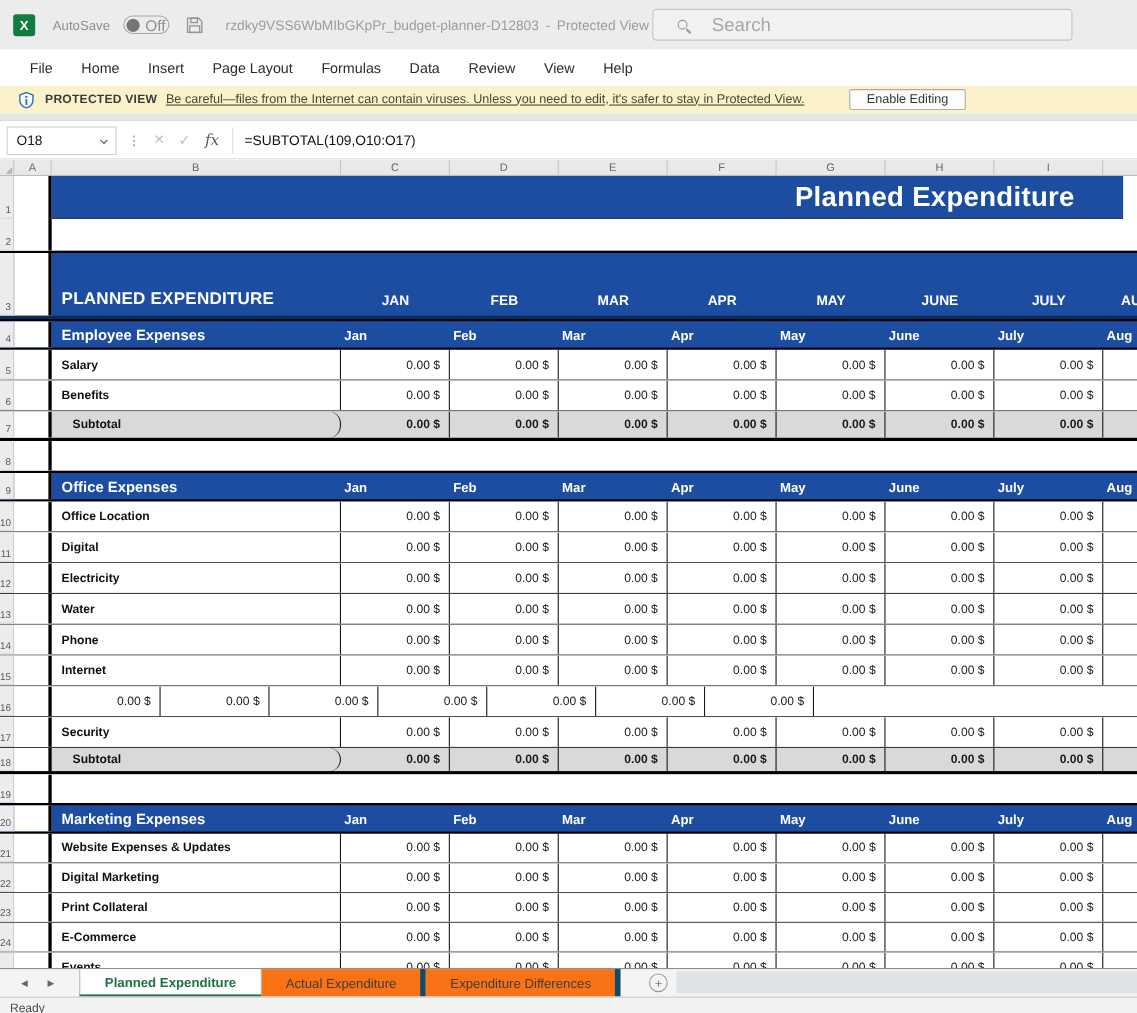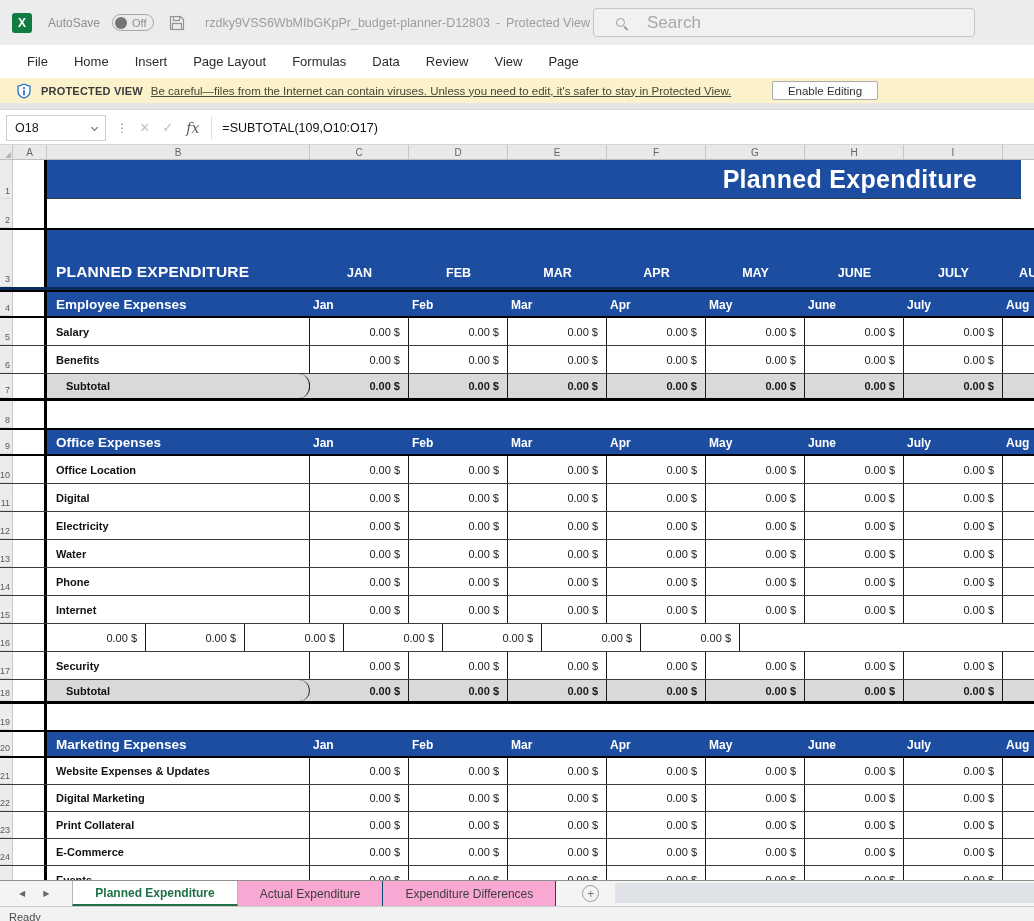--- a/index.html
+++ b/index.html
@@ -10,21 +10,21 @@
   
   .titlebar{position:absolute;top:0;left:0;width:100%;height:45px;background:#ececec;
             display:flex;align-items:center;}
   .xl-logo{width:20px;height:20px;margin-left:12px;background:#107c41;border-radius:3px;
            color:#fff;font-weight:bold;font-size:12px;display:flex;align-items:center;justify-content:center;}
   .autosave{display:flex;align-items:center;margin-left:16px;cursor:default;}
   .as-label{font-size:12px;color:#8f8f8f;margin-right:12px;}
   .as-pill{display:flex;align-items:center;width:42px;height:17px;border:1px solid #a6a6a6;
            border-radius:9px;padding:1px;}
   .as-knob{width:12px;height:12px;border-radius:50%;background:#757575;margin-left:1px;}
-  .as-state{font-size:11px;color:#8f8f8f;margin-left:5px;}
+  .as-state{font-size:14px;color:#8f8f8f;margin-left:5px;}
   .save-ic{margin-left:15px;display:flex;}
   .fname{display:flex;align-items:center;margin-left:20px;font-size:12.5px;color:#9d9d9d;white-space:nowrap;}
   .fname .sep{margin:0 6px;}
   .chev{width:6px;height:6px;border-right:1.5px solid #9d9d9d;border-bottom:1.5px solid #9d9d9d;
         transform:rotate(45deg);margin-left:8px;margin-top:-3px;}
   .searchbox{position:absolute;left:593px;top:8px;width:382px;height:29px;background:#f1f1f1;
              border:1px solid #c5c5c5;border-radius:4px;display:flex;align-items:center;}
   .mag{position:relative;width:9px;height:9px;border:1.5px solid #9a9a9a;border-radius:50%;margin-left:22px;}
   .mag::after{content:"";position:absolute;width:1.5px;height:5px;background:#9a9a9a;
               left:8px;top:7px;transform:rotate(-45deg);}
@@ -102,22 +102,22 @@
   .t-subtotal{background:#d9d9d9;border-bottom:3px solid #000;}
   .t-subtotal .lbl{padding-left:19px;border-radius:11px;}
   .t-subtotal .val{font-weight:bold;}
 
   
   .tabbar{position:absolute;top:880px;left:0;width:100%;height:26px;background:#f4f4f4;
           border-top:1px solid #8f8f8f;display:flex;align-items:stretch;}
   .nav-arrow{font-size:8px;color:#666;display:flex;align-items:center;padding:0 9px;}
   .nav-arrow:first-child{margin-left:10px;}
   .tabs{display:flex;margin-left:14px;}
-  .stab{padding:0 22px;display:flex;align-items:center;font-size:12px;color:#3d3d3d;background:#f9a8d4;
-        border-right:1px solid #0c4a6e;white-space:nowrap;}
+  .stab{padding:0 22px;display:flex;align-items:center;font-size:12px;color:#3d3d3d;background:#f97316;
+        border-right:5px solid #0c4a6e;white-space:nowrap;}
   .stab.active{background:#fff;color:#1e7145;font-weight:bold;border-left:1px solid #b5b5b5;
         border-right:1px solid #b5b5b5;border-bottom:2px solid #1e7145;}
   .addsheet{width:17px;height:17px;border:1px solid #9b9b9b;border-radius:50%;color:#777;
         display:flex;align-items:center;justify-content:center;font-size:12px;align-self:center;margin-left:26px;}
   .hscroll{position:absolute;left:615px;right:0;top:2px;height:20px;background:#dfe3e7;}
 
   
   .statusbar{position:absolute;top:906px;left:0;width:100%;height:15px;background:#f2f2f2;
              border-top:1px solid #cbcbcb;font-size:11px;color:#4a4a4a;padding:4px 0 0 9px;}
 </style>
@@ -158,21 +158,21 @@
 
   <div class="ribbon" id="ribbon">
       <div class="rtab">File</div>
       <div class="rtab">Home</div>
       <div class="rtab">Insert</div>
       <div class="rtab">Page Layout</div>
       <div class="rtab">Formulas</div>
       <div class="rtab">Data</div>
       <div class="rtab">Review</div>
       <div class="rtab">View</div>
-      <div class="rtab">Page</div>
+      <div class="rtab">Help</div>
     </div>
 
   <div class="pv-banner">
     <span class="shield">
       <svg width="16" height="16" viewBox="0 0 24 24">
         <path d="M12 1.8 L21 5 V12 C21 17.6 17 21.2 12 22.6 C7 21.2 3 17.6 3 12 V5 Z" fill="#ffffff" stroke="#2e75c8" stroke-width="2"></path>
         <circle cx="12" cy="7.6" r="1.7" fill="#2e75c8"></circle>
         <rect x="10.7" y="10.6" width="2.6" height="8" fill="#2e75c8"></rect>
       </svg>
     </span>

